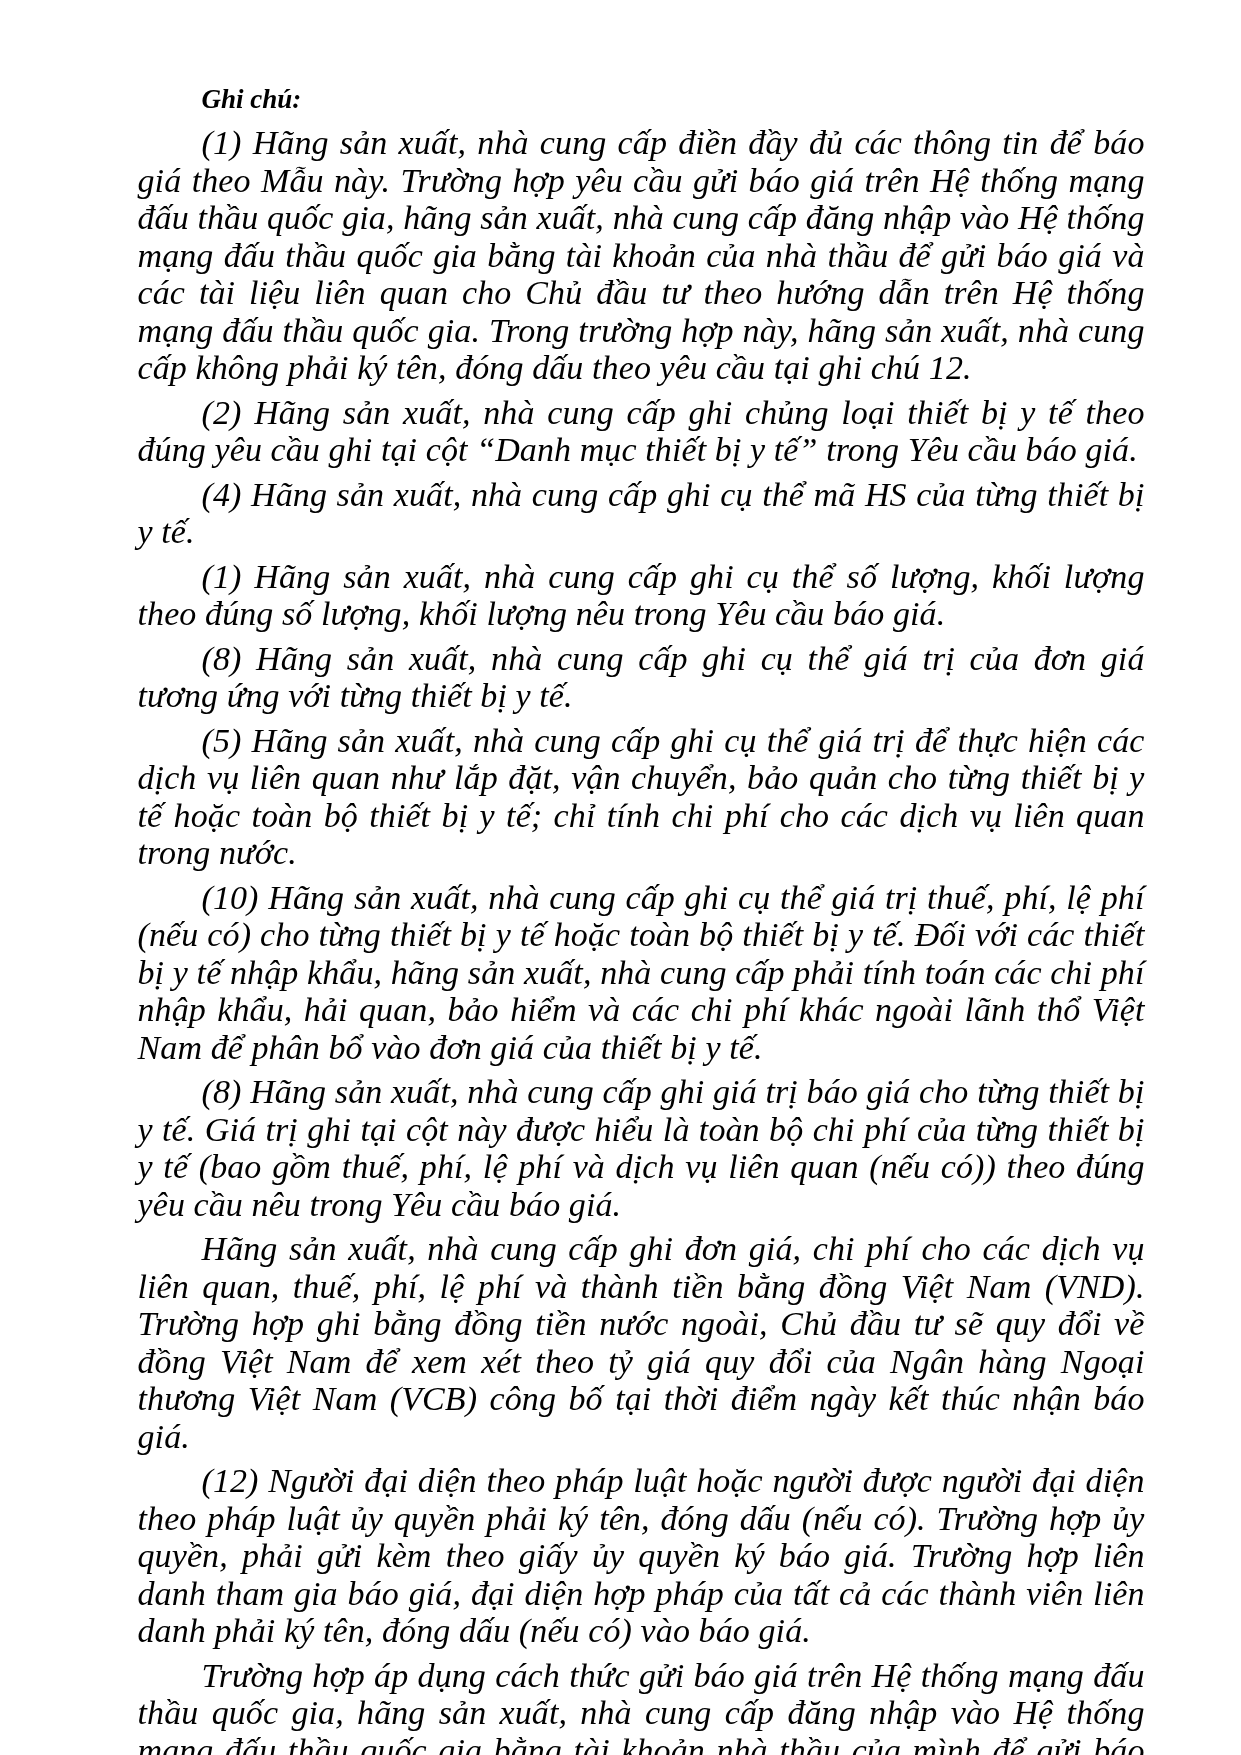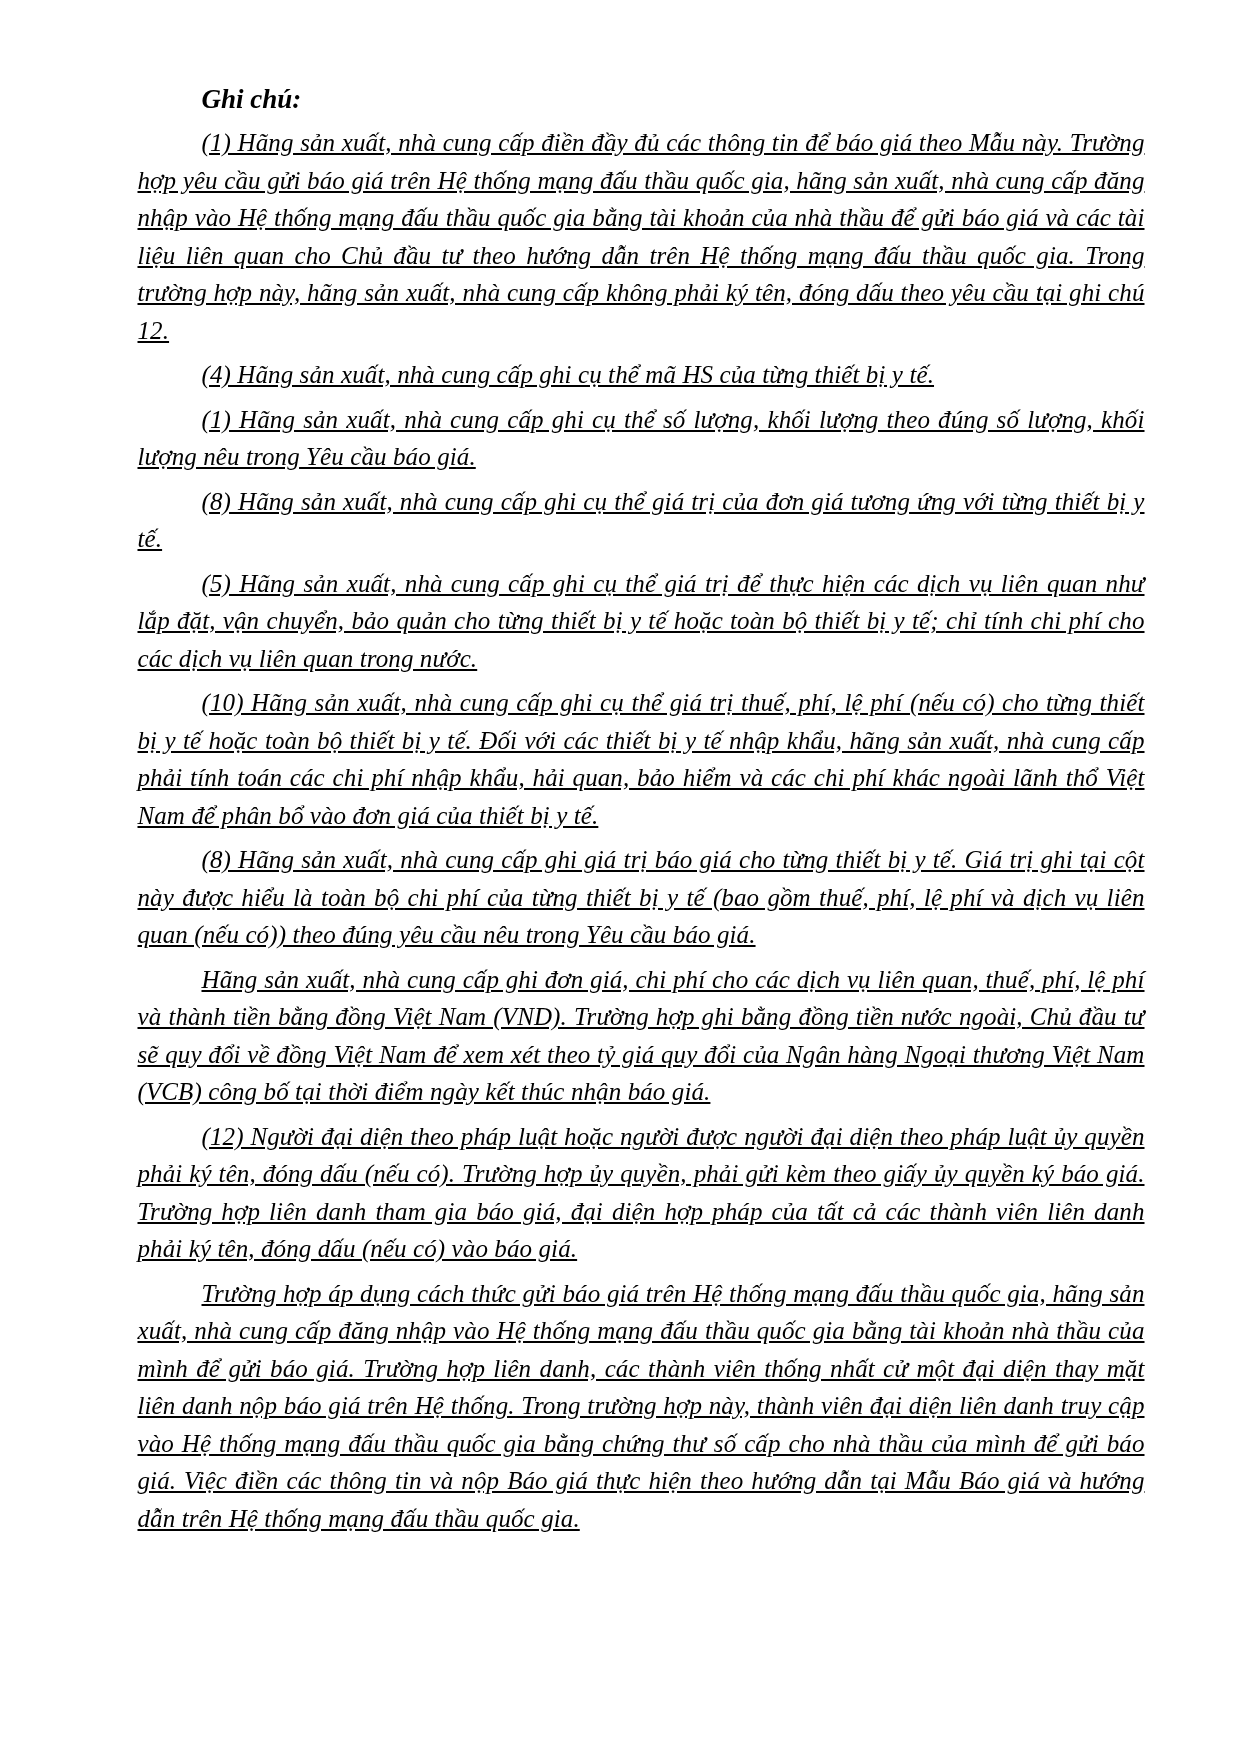--- a/index.html
+++ b/index.html
@@ -22,39 +22,39 @@
   }
   .heading {
     font-size: 27px;
     line-height: 38px;
     font-style: italic;
     font-weight: bold;
     text-indent: 64px;
     margin-bottom: 6px;
   }
   .para {
-    font-size: 25px;
+    font-size: 34px;
     line-height: 37.5px;
     font-style: italic;
     font-weight: normal;
     text-align: justify;
     text-indent: 64px;
     margin: 0 0 7px 0;
     letter-spacing: 0.1px;
-    text-decoration: underline;
   }
 </style>
 </head>
 <body>
 
 <div class="page">
   <div class="content">
     <h3 class="heading">Ghi chú:</h3>
     <div>
         <p class="para">(1) Hãng sản xuất, nhà cung cấp điền đầy đủ các thông tin để báo giá theo Mẫu này. Trường hợp yêu cầu gửi báo giá trên Hệ thống mạng đấu thầu quốc gia, hãng sản xuất, nhà cung cấp đăng nhập vào Hệ thống mạng đấu thầu quốc gia bằng tài khoản của nhà thầu để gửi báo giá và các tài liệu liên quan cho Chủ đầu tư theo hướng dẫn trên Hệ thống mạng đấu thầu quốc gia. Trong trường hợp này, hãng sản xuất, nhà cung cấp không phải ký tên, đóng dấu theo yêu cầu tại ghi chú 12.</p>
+        <p class="para">(2) Hãng sản xuất, nhà cung cấp ghi chủng loại thiết bị y tế theo đúng yêu cầu ghi tại cột “Danh mục thiết bị y tế” trong Yêu cầu báo giá.</p>
         <p class="para">(4) Hãng sản xuất, nhà cung cấp ghi cụ thể mã HS của từng thiết bị y tế.</p>
         <p class="para">(1) Hãng sản xuất, nhà cung cấp ghi cụ thể số lượng, khối lượng theo đúng số lượng, khối lượng nêu trong Yêu cầu báo giá.</p>
         <p class="para">(8) Hãng sản xuất, nhà cung cấp ghi cụ thể giá trị của đơn giá tương ứng với từng thiết bị y tế.</p>
         <p class="para">(5) Hãng sản xuất, nhà cung cấp ghi cụ thể giá trị để thực hiện các dịch vụ liên quan như lắp đặt, vận chuyển, bảo quản cho từng thiết bị y tế hoặc toàn bộ thiết bị y tế; chỉ tính chi phí cho các dịch vụ liên quan trong nước.</p>
         <p class="para">(10) Hãng sản xuất, nhà cung cấp ghi cụ thể giá trị thuế, phí, lệ phí (nếu có) cho từng thiết bị y tế hoặc toàn bộ thiết bị y tế. Đối với các thiết bị y tế nhập khẩu, hãng sản xuất, nhà cung cấp phải tính toán các chi phí nhập khẩu, hải quan, bảo hiểm và các chi phí khác ngoài lãnh thổ Việt Nam để phân bổ vào đơn giá của thiết bị y tế.</p>
         <p class="para">(8) Hãng sản xuất, nhà cung cấp ghi giá trị báo giá cho từng thiết bị y tế. Giá trị ghi tại cột này được hiểu là toàn bộ chi phí của từng thiết bị y tế (bao gồm thuế, phí, lệ phí và dịch vụ liên quan (nếu có)) theo đúng yêu cầu nêu trong Yêu cầu báo giá.</p>
         <p class="para">Hãng sản xuất, nhà cung cấp ghi đơn giá, chi phí cho các dịch vụ liên quan, thuế, phí, lệ phí và thành tiền bằng đồng Việt Nam (VND). Trường hợp ghi bằng đồng tiền nước ngoài, Chủ đầu tư sẽ quy đổi về đồng Việt Nam để xem xét theo tỷ giá quy đổi của Ngân hàng Ngoại thương Việt Nam (VCB) công bố tại thời điểm ngày kết thúc nhận báo giá.</p>
         <p class="para">(12) Người đại diện theo pháp luật hoặc người được người đại diện theo pháp luật ủy quyền phải ký tên, đóng dấu (nếu có). Trường hợp ủy quyền, phải gửi kèm theo giấy ủy quyền ký báo giá. Trường hợp liên danh tham gia báo giá, đại diện hợp pháp của tất cả các thành viên liên danh phải ký tên, đóng dấu (nếu có) vào báo giá.</p>
         <p class="para">Trường hợp áp dụng cách thức gửi báo giá trên Hệ thống mạng đấu thầu quốc gia, hãng sản xuất, nhà cung cấp đăng nhập vào Hệ thống mạng đấu thầu quốc gia bằng tài khoản nhà thầu của mình để gửi báo giá. Trường hợp liên danh, các thành viên thống nhất cử một đại diện thay mặt liên danh nộp báo giá trên Hệ thống. Trong trường hợp này, thành viên đại diện liên danh truy cập vào Hệ thống mạng đấu thầu quốc gia bằng chứng thư số cấp cho nhà thầu của mình để gửi báo giá. Việc điền các thông tin và nộp Báo giá thực hiện theo hướng dẫn tại Mẫu Báo giá và hướng dẫn trên Hệ thống mạng đấu thầu quốc gia.</p>
       </div>

